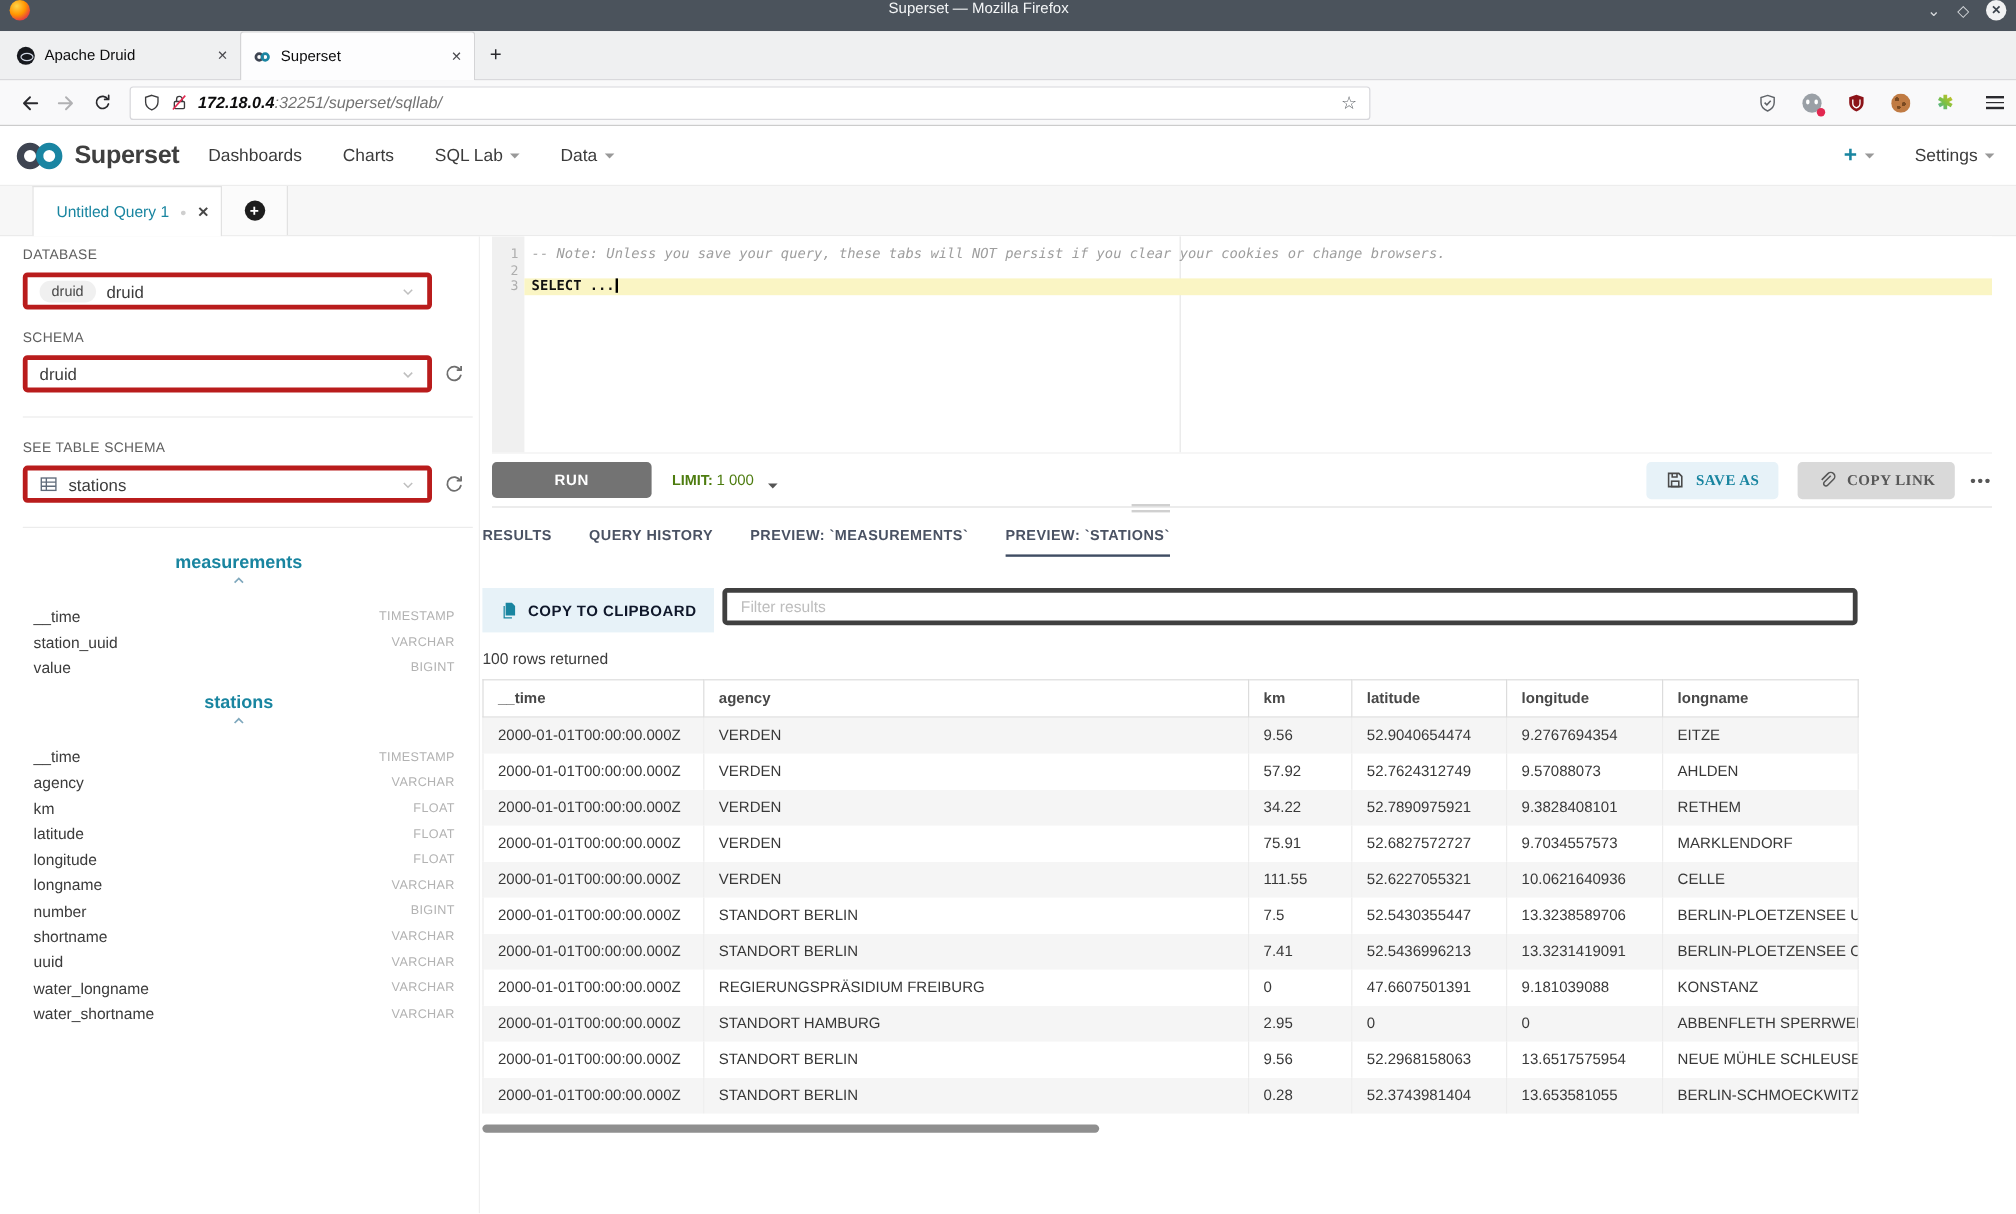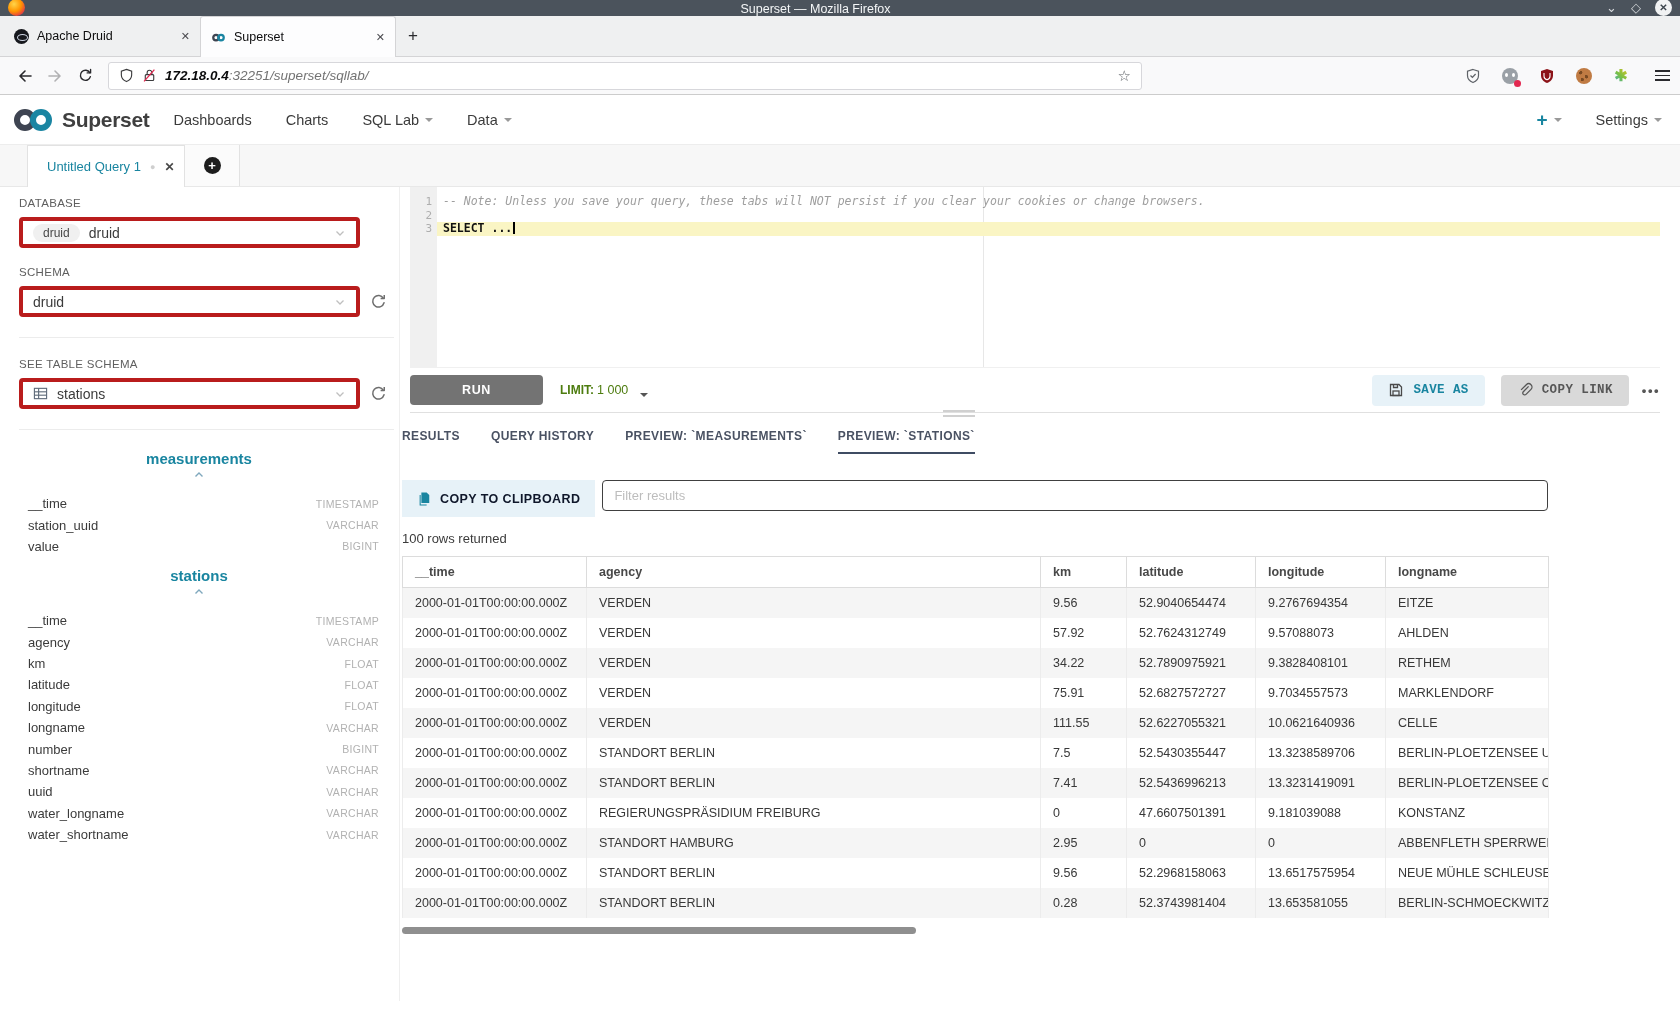--- a/index.html
+++ b/index.html
@@ -1,21 +1,21 @@
 <!DOCTYPE html>
 <html><head>
 <meta charset="utf-8">
 <style>
   * { margin:0; padding:0; box-sizing:border-box; }
   html,body { background:#e0e0e0; }
   .screen { position:relative; width:1680px; height:1012px; background:#fff;
     font-family:"Liberation Sans", sans-serif; overflow:hidden; margin:0 auto; }
 
   
-  .titlebar { height:16px; background:#4b535c; display:flex; align-items:flex-end; padding:0 8px; }
+  .titlebar { height:26px; background:#4b535c; display:flex; align-items:flex-start; padding:0 8px; }
   .ff-logo { width:17px; height:17px; border-radius:50%;
     background:radial-gradient(circle at 35% 30%, #ffd54a, #ff9500 45%, #e8483a 72%, #a6217e); }
   .tb-title { flex:1; text-align:center; color:#f4f6f7; font-size:12.5px; }
   .win-controls { display:flex; align-items:center; gap:14px; }
   .win-btn { color:#d7dadd; font-size:13px; line-height:1; cursor:default; }
   .win-close { width:17px; height:17px; background:#f1f2f3; color:#3c444d; border-radius:50%;
     font-size:10px; font-weight:bold; display:flex; align-items:center; justify-content:center; }
 
   
   .tabstrip { height:41px; background:#eff0f1; display:flex; align-items:stretch; padding-left:4px; border-bottom:1px solid #d4d4d6; }
@@ -114,35 +114,35 @@
   
   .sql-toolbar { height:46px; margin:0 20px 0 10px; border-top:1px solid #f0f0f0; border-bottom:1px solid #e0e0e0;
     display:flex; align-items:center; position:relative; }
   .run-btn { width:133px; height:30px; background:#737373; color:#fff; border:none; border-radius:4px;
     font-size:12.5px; font-weight:bold; letter-spacing:0.6px; margin-right:17px; font-family:inherit; }
   .limit-group { display:flex; align-items:flex-end; gap:3px; font-size:12.5px; color:#4d7c0f; }
   .limit-label { font-weight:bold; font-size:12px; }
   .limit-caret { border-top-color:#555; margin-left:9px; }
   .tb-spacer { flex:1; }
   .pill-btn { height:31px; display:flex; align-items:center; gap:9px; border:none; border-radius:4px;
-    font-size:12.5px; font-weight:bold; letter-spacing:0.4px; padding:0 16px; font-family:Liberation Mono, monospace; }
+    font-size:12.5px; font-weight:bold; letter-spacing:0.4px; padding:0 16px; font-family:Liberation Serif, serif; }
   .saveas { background:#e7f2f8; color:#1985a0; margin-right:16px; }
   .copylink { background:#d9d9d9; color:#575757; }
   .more-dots { margin-left:13px; color:#575757; font-size:13px; font-weight:bold; letter-spacing:1.5px; }
   .drag-handle { position:absolute; left:533px; bottom:-5px; width:32px; display:flex; flex-direction:column; gap:3px; }
   .drag-handle span { height:2px; background:#d0d0d0; }
 
   
   .results-tabs { display:flex; gap:31px; padding:16px 0 0 2px; }
   .rtab { font-size:12px; font-weight:bold; color:#4a5263; letter-spacing:0.4px; padding-bottom:9px; border-bottom:2px solid transparent; }
   .rtab.active { border-bottom-color:#3f4c63; }
   .copy-row { display:flex; margin:26px 0 0 2px; width:1146px; gap:7px; }
   .copy-btn { height:37px; background:#e7f2f8; color:#0f172a; border:none; border-radius:0; font-size:12.5px;
     font-weight:bold; letter-spacing:0.4px; display:flex; align-items:center; gap:9px; padding:0 15px; font-family:inherit; }
-  .filter-input { flex:1; height:31px; border:1px solid #404040; border-radius:4px; padding:0 11px; font-size:13px;
+  .filter-input { flex:1; height:31px; border:4px solid #404040; border-radius:4px; padding:0 11px; font-size:13px;
     color:#3b3b3b; font-family:inherit; }
   .filter-input::placeholder { color:#bdbdbd; }
   .rows-returned { margin:14px 0 0 2px; font-size:13px; color:#3b3b3b; height:16px; }
 
   .results-table { border-collapse:collapse; table-layout:fixed; width:1146px; margin:9px 0 0 2px; }
   .results-table th { border:1px solid #dcdcdc; background:#fff; font-size:12.5px; color:#484848; text-align:left;
     font-weight:bold; height:31px; padding:0 12px; }
   .results-table td { border-right:1px solid #ececec; font-size:12.5px; color:#383838; height:30px; padding:0 12px;
     white-space:nowrap; overflow:hidden; }
   .results-table td:first-child { border-left:1px solid #ececec; }

